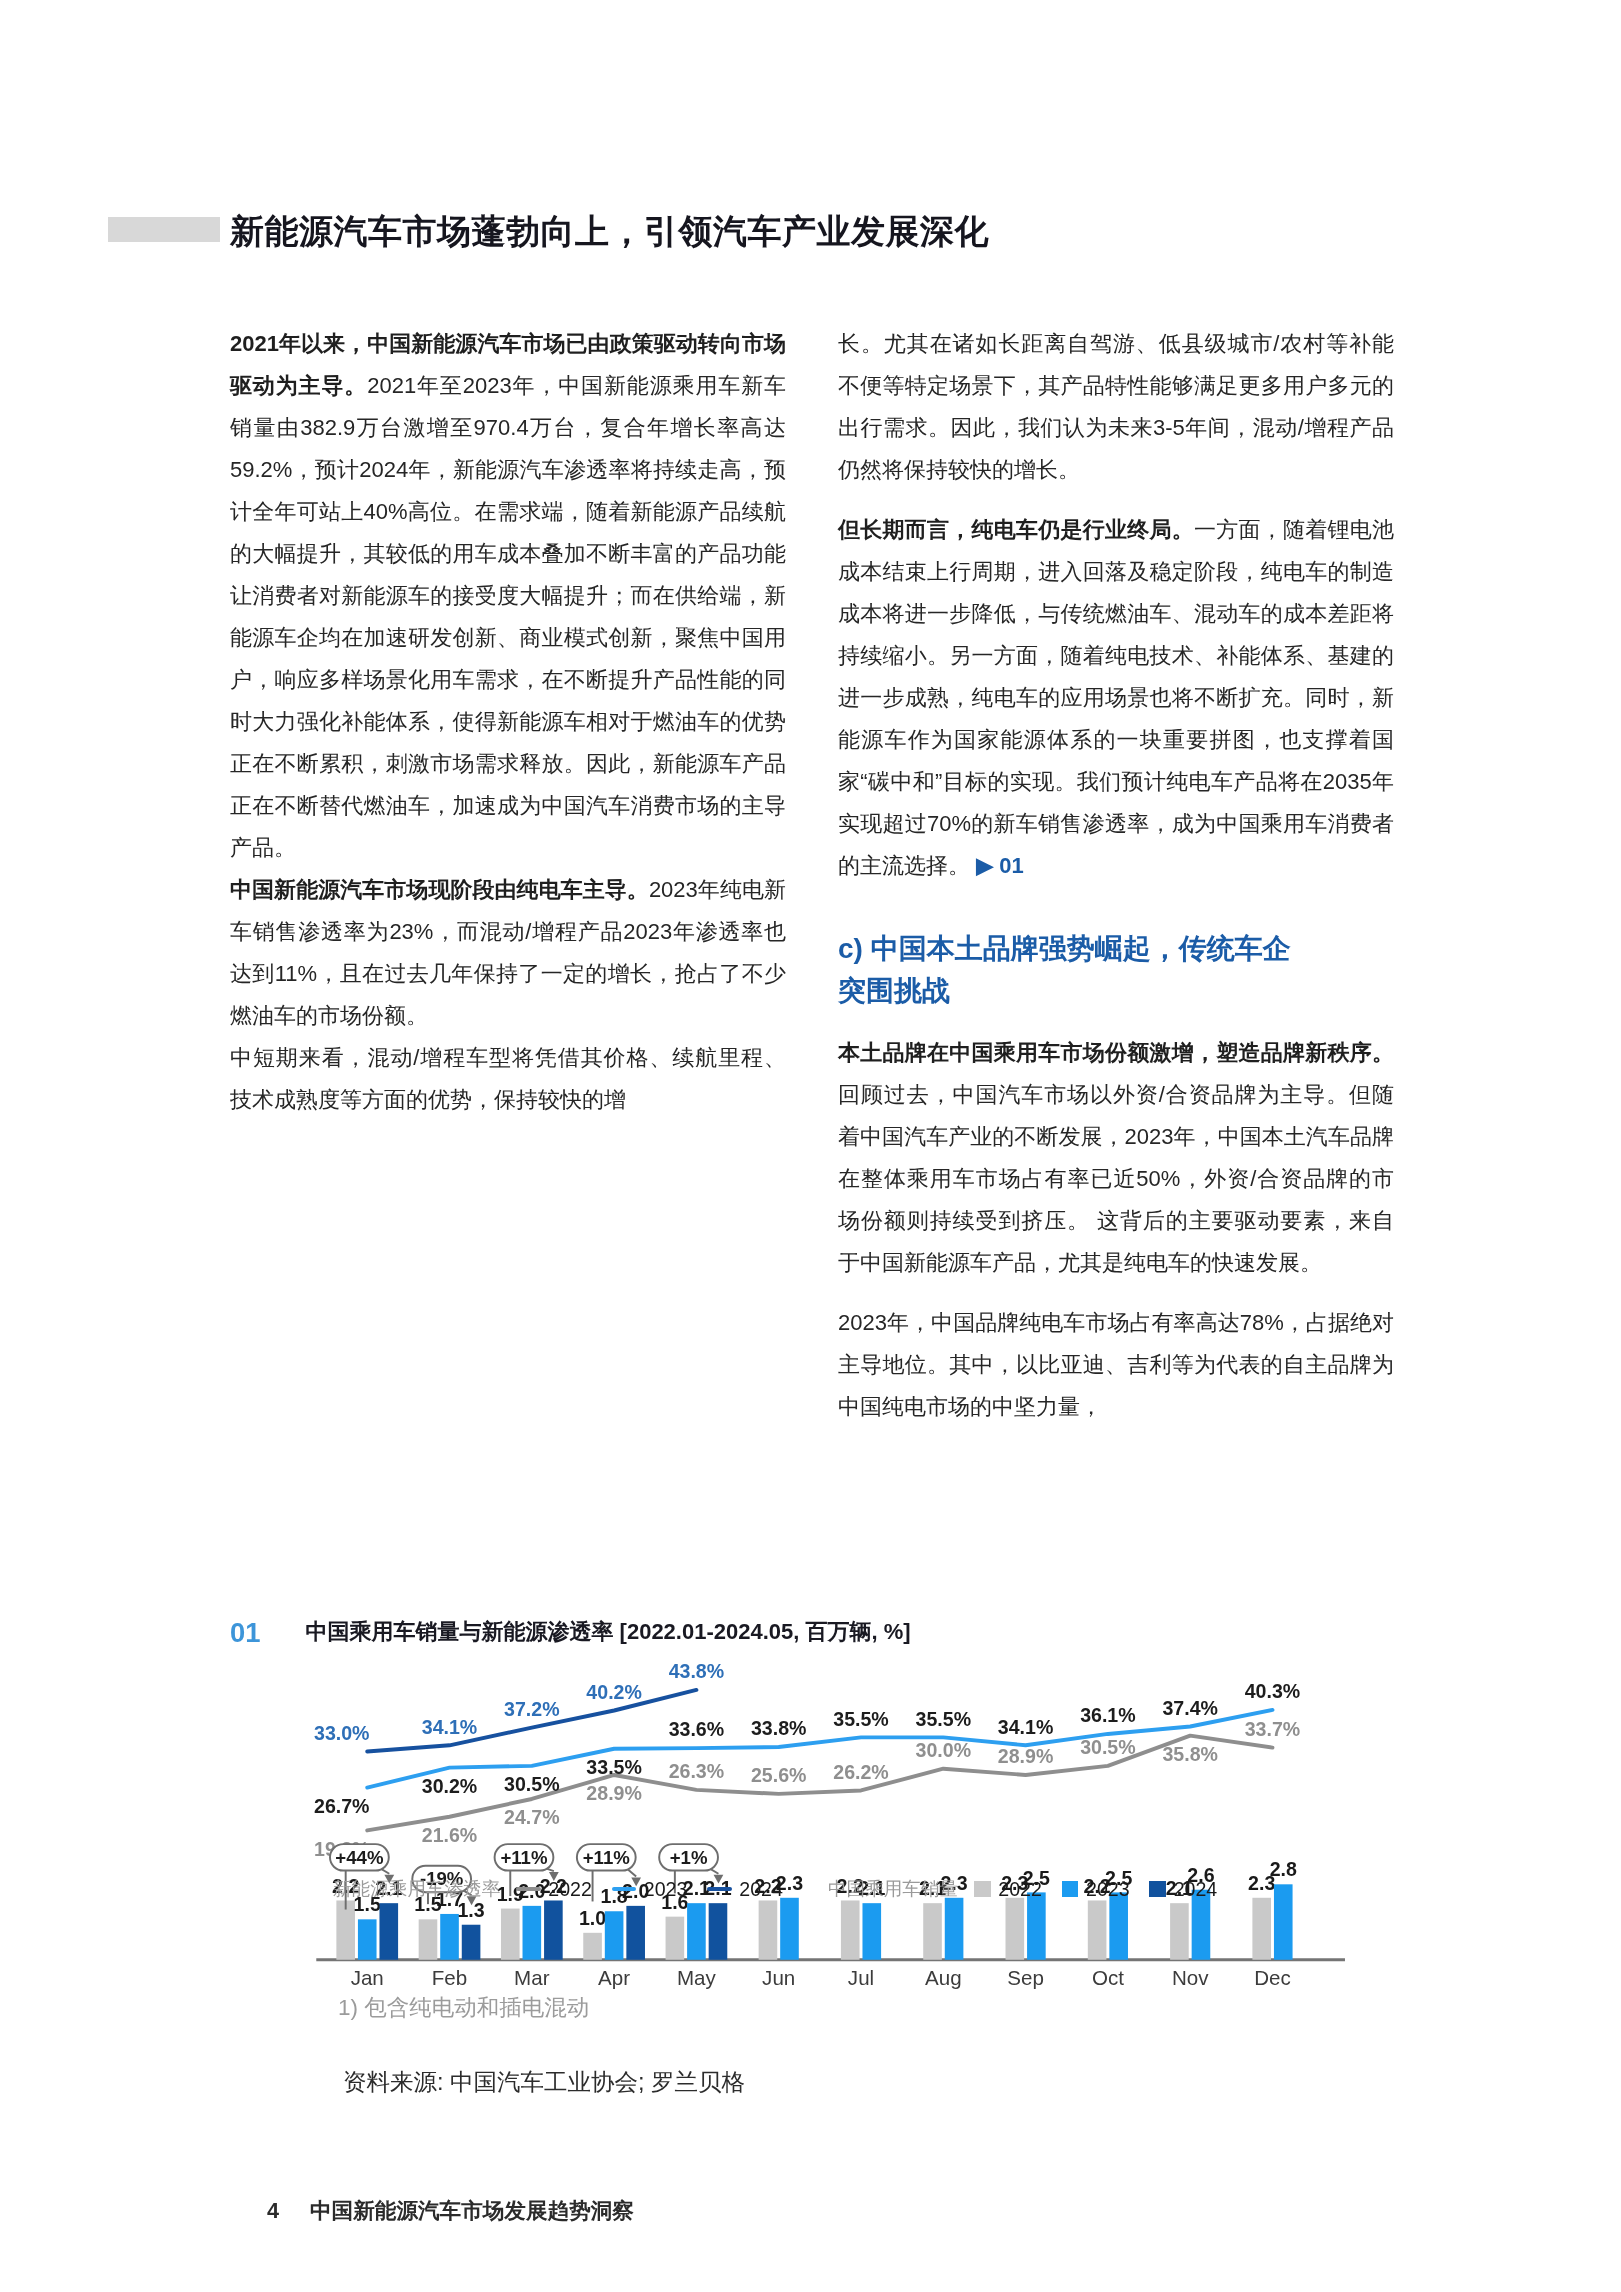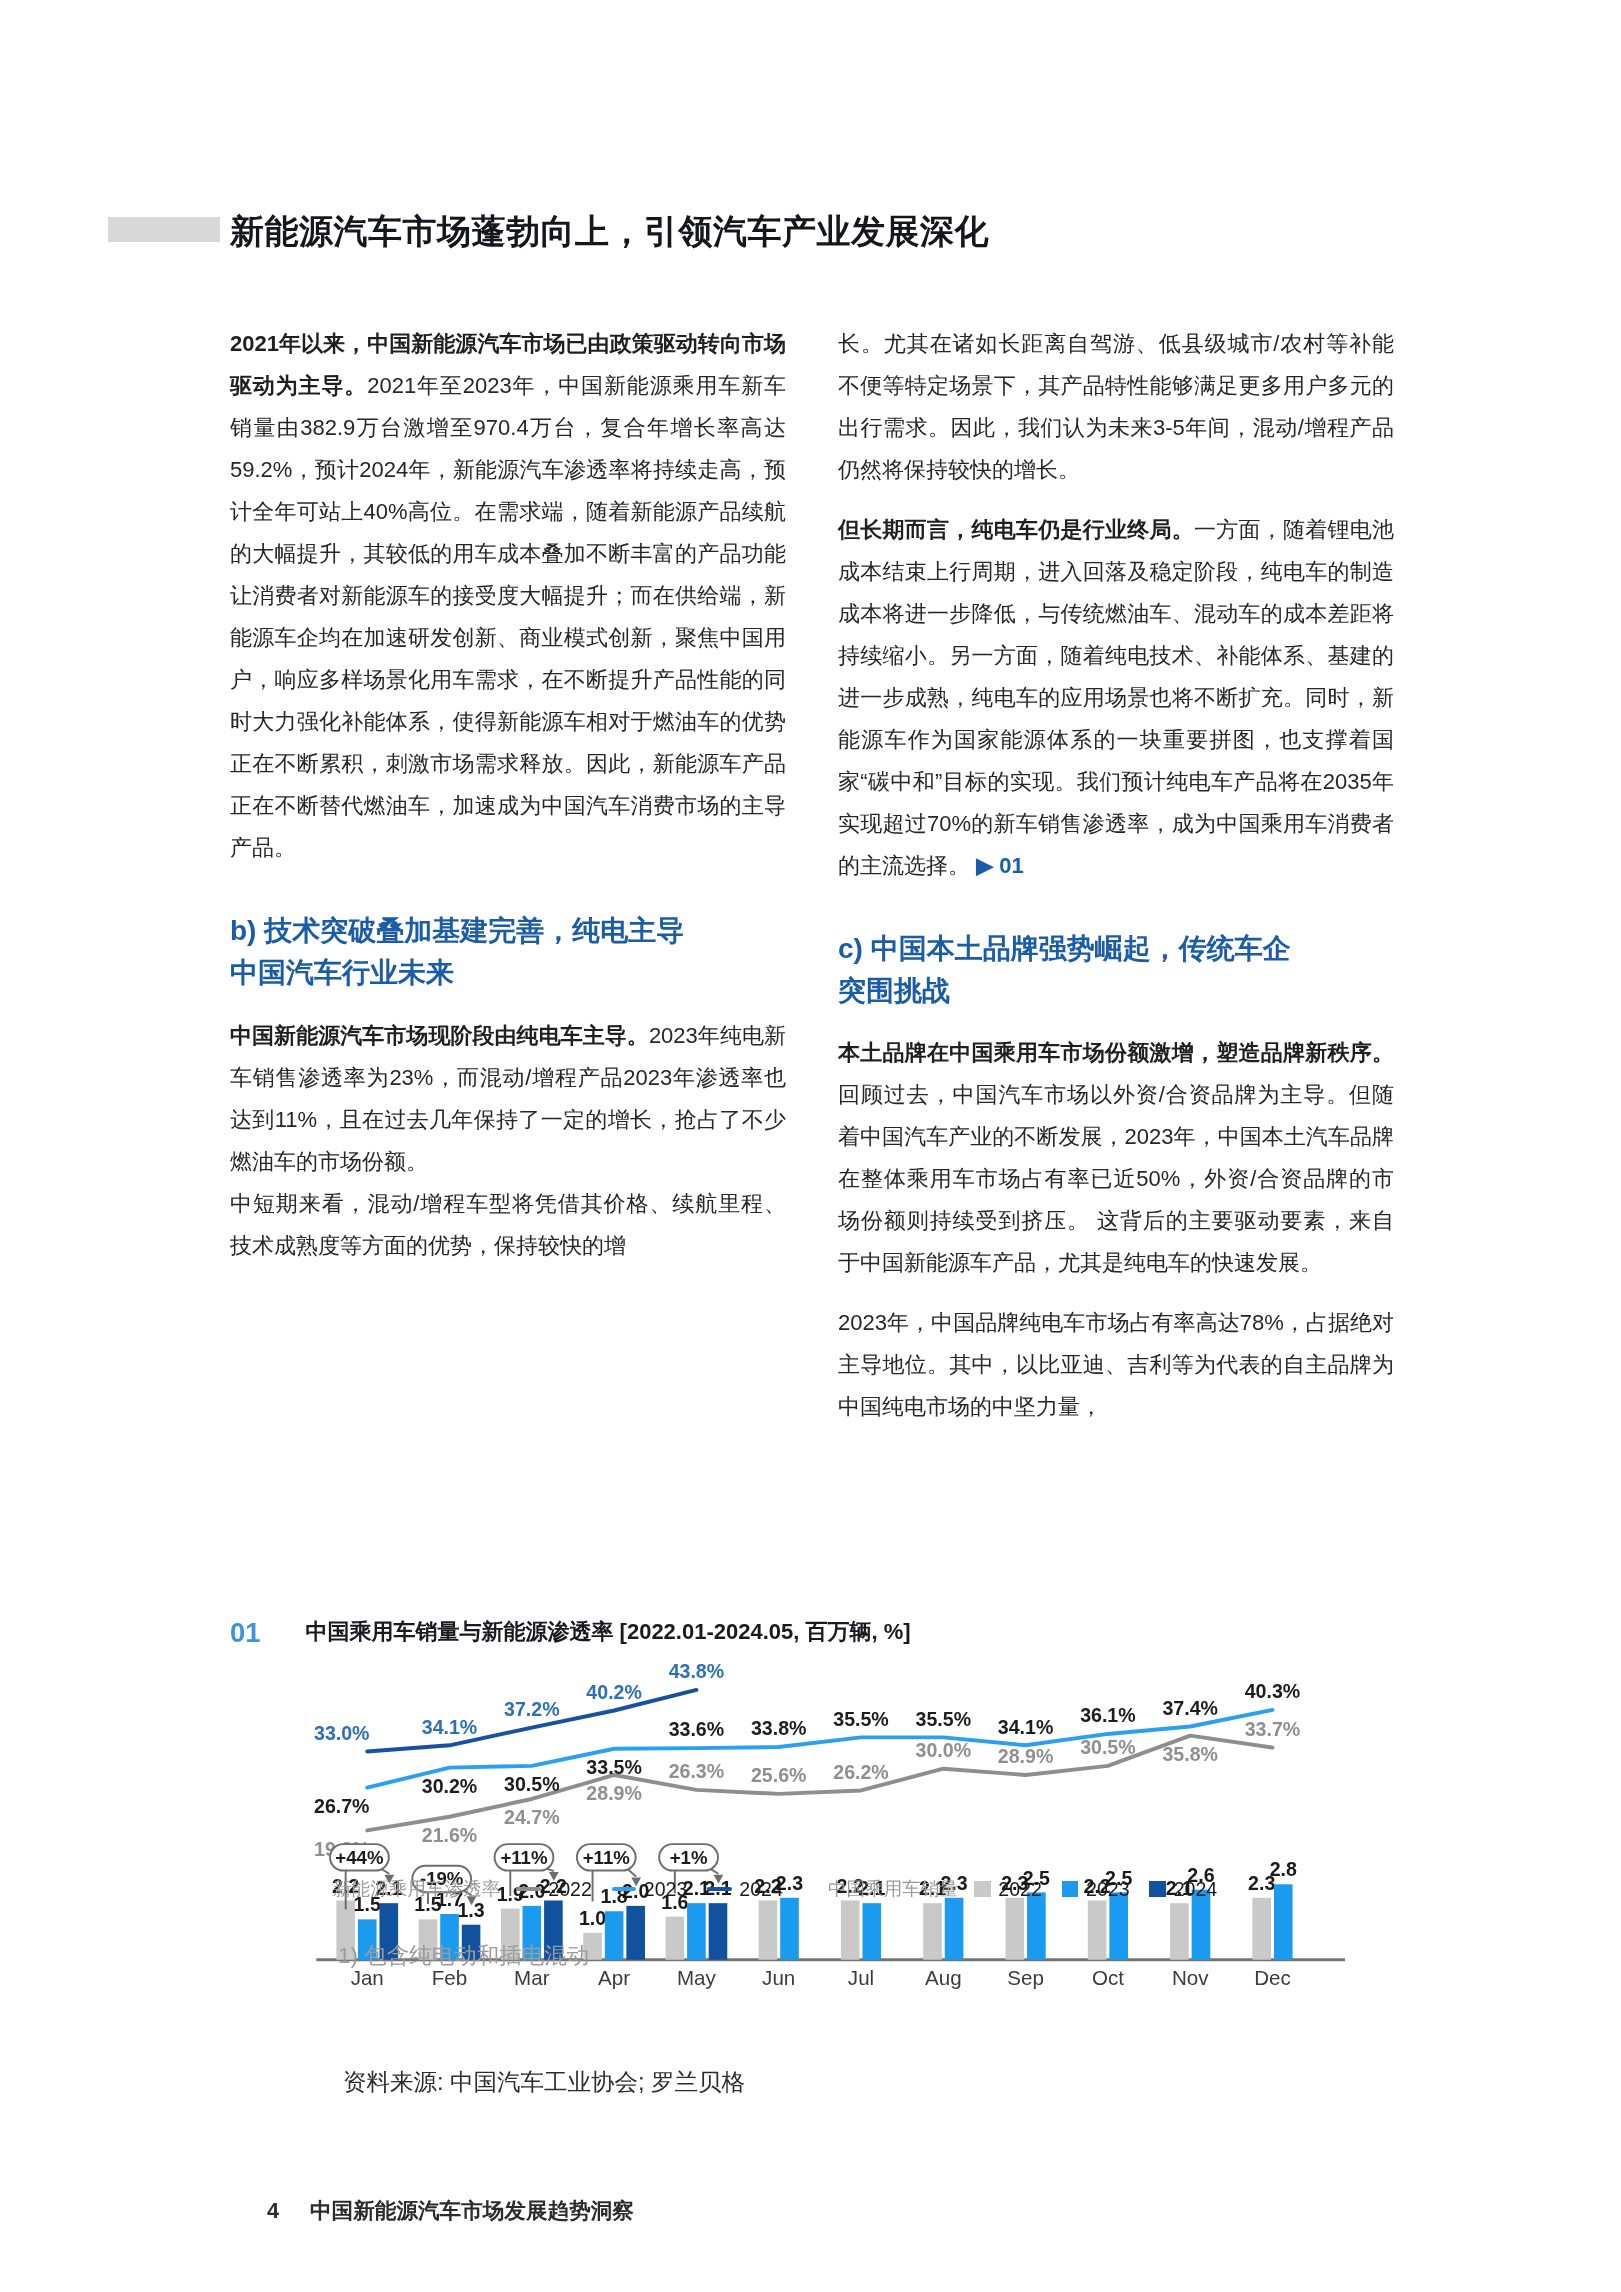--- a/index.html
+++ b/index.html
@@ -30,39 +30,38 @@
   .month-label{font:400 21px "Liberation Sans",sans-serif;fill:#3c3c3c;}
   .bubble-label{font:700 19px "Liberation Sans",sans-serif;fill:#1c1c1c;}
 
   .legend{position:absolute;left:333px;top:1876px;display:flex;align-items:center;font-size:19.6px;color:#1a1a1a;text-align:right;}
   .lg-group-label{color:#9a9a9a;font-size:18.6px;margin-right:15.7px;}
   .lg-item{display:flex;align-items:center;margin-right:19.6px;white-space:nowrap;}
   .sw-line{display:inline-block;width:24.5px;height:3.9px;border-radius:2px;margin-right:7.8px;background:#999;}
   .sw-sq{display:inline-block;width:16.7px;height:16.7px;margin-right:7.8px;background:#999;}
   .lg-bars{margin-left:25.5px;}
 
-  .footnote{position:absolute;left:338px;top:1940px;font-size:22.5px;color:#9b9b9b;}
+  .footnote{position:absolute;left:338px;top:1992px;font-size:22.5px;color:#9b9b9b;}
   .source{position:absolute;left:343px;top:2066px;font-size:23.5px;color:#2c2c2c;}
 
   .footer{position:absolute;left:267px;top:2196px;font-size:21.6px;color:#2b2b2b;display:flex;align-items:baseline;}
   .footer .pg{font-weight:700;margin-right:31px;}
   .footer .ft-text{font-weight:600;}
 </style>
 </head>
 <body>
 
 <div class="page">
 
   <div class="header-bar"></div>
   <h1 class="page-title">新能源汽车市场蓬勃向上，引领汽车产业发展深化</h1>
 
   <div class="col col-left">
     <p><strong>2021年以来，中国新能源汽车市场已由政策驱动转向市场驱动为主导。</strong><span>2021年至2023年，中国新能源乘用车新车销量由382.9万台激增至970.4万台，复合年增长率高达59.2%，预计2024年，新能源汽车渗透率将持续走高，预计全年可站上40%高位。在需求端，随着新能源产品续航的大幅提升，其较低的用车成本叠加不断丰富的产品功能让消费者对新能源车的接受度大幅提升；而在供给端，新能源车企均在加速研发创新、商业模式创新，聚焦中国用户，响应多样场景化用车需求，在不断提升产品性能的同时大力强化补能体系，使得新能源车相对于燃油车的优势正在不断累积，刺激市场需求释放。因此，新能源车产品正在不断替代燃油车，加速成为中国汽车消费市场的主导产品。</span></p>
 
-    <h2 class="later"><span>b) 技术突破叠加基建完善，纯电主导</span><br><span>中国汽车行业未来</span></h2>
     <p><strong>中国新能源汽车市场现阶段由纯电车主导。</strong><span>2023年纯电新车销售渗透率为23%，而混动/增程产品2023年渗透率也达到11%，且在过去几年保持了一定的增长，抢占了不少燃油车的市场份额。</span></p>
     <p>中短期来看，混动/增程车型将凭借其价格、续航里程、技术成熟度等方面的优势，保持较快的增</p>
   </div>
 
   <div class="col col-right">
     <p>长。尤其在诸如长距离自驾游、低县级城市/农村等补能不便等特定场景下，其产品特性能够满足更多用户多元的出行需求。因此，我们认为未来3-5年间，混动/增程产品仍然将保持较快的增长。</p>
     <p class="gap"><strong>但长期而言，纯电车仍是行业终局。</strong><span>一方面，随着锂电池成本结束上行周期，进入回落及稳定阶段，纯电车的制造成本将进一步降低，与传统燃油车、混动车的成本差距将持续缩小。另一方面，随着纯电技术、补能体系、基建的进一步成熟，纯电车的应用场景也将不断扩充。同时，新能源车作为国家能源体系的一块重要拼图，也支撑着国家“碳中和”目标的实现。我们预计纯电车产品将在2035年实现超过70%的新车销售渗透率，成为中国乘用车消费者的主流选择。</span> <span class="chart-ref">▶ 01</span></p>
 
     <h2 class="later"><span>c) 中国本土品牌强势崛起，传统车企</span><br><span>突围挑战</span></h2>
     <p><strong>本土品牌在中国乘用车市场份额激增，塑造品牌新秩序。</strong><span>回顾过去，中国汽车市场以外资/合资品牌为主导。但随着中国汽车产业的不断发展，2023年，中国本土汽车品牌在整体乘用车市场占有率已近50%，外资/合资品牌的市场份额则持续受到挤压。 这背后的主要驱动要素，来自于中国新能源车产品，尤其是纯电车的快速发展。</span></p>

